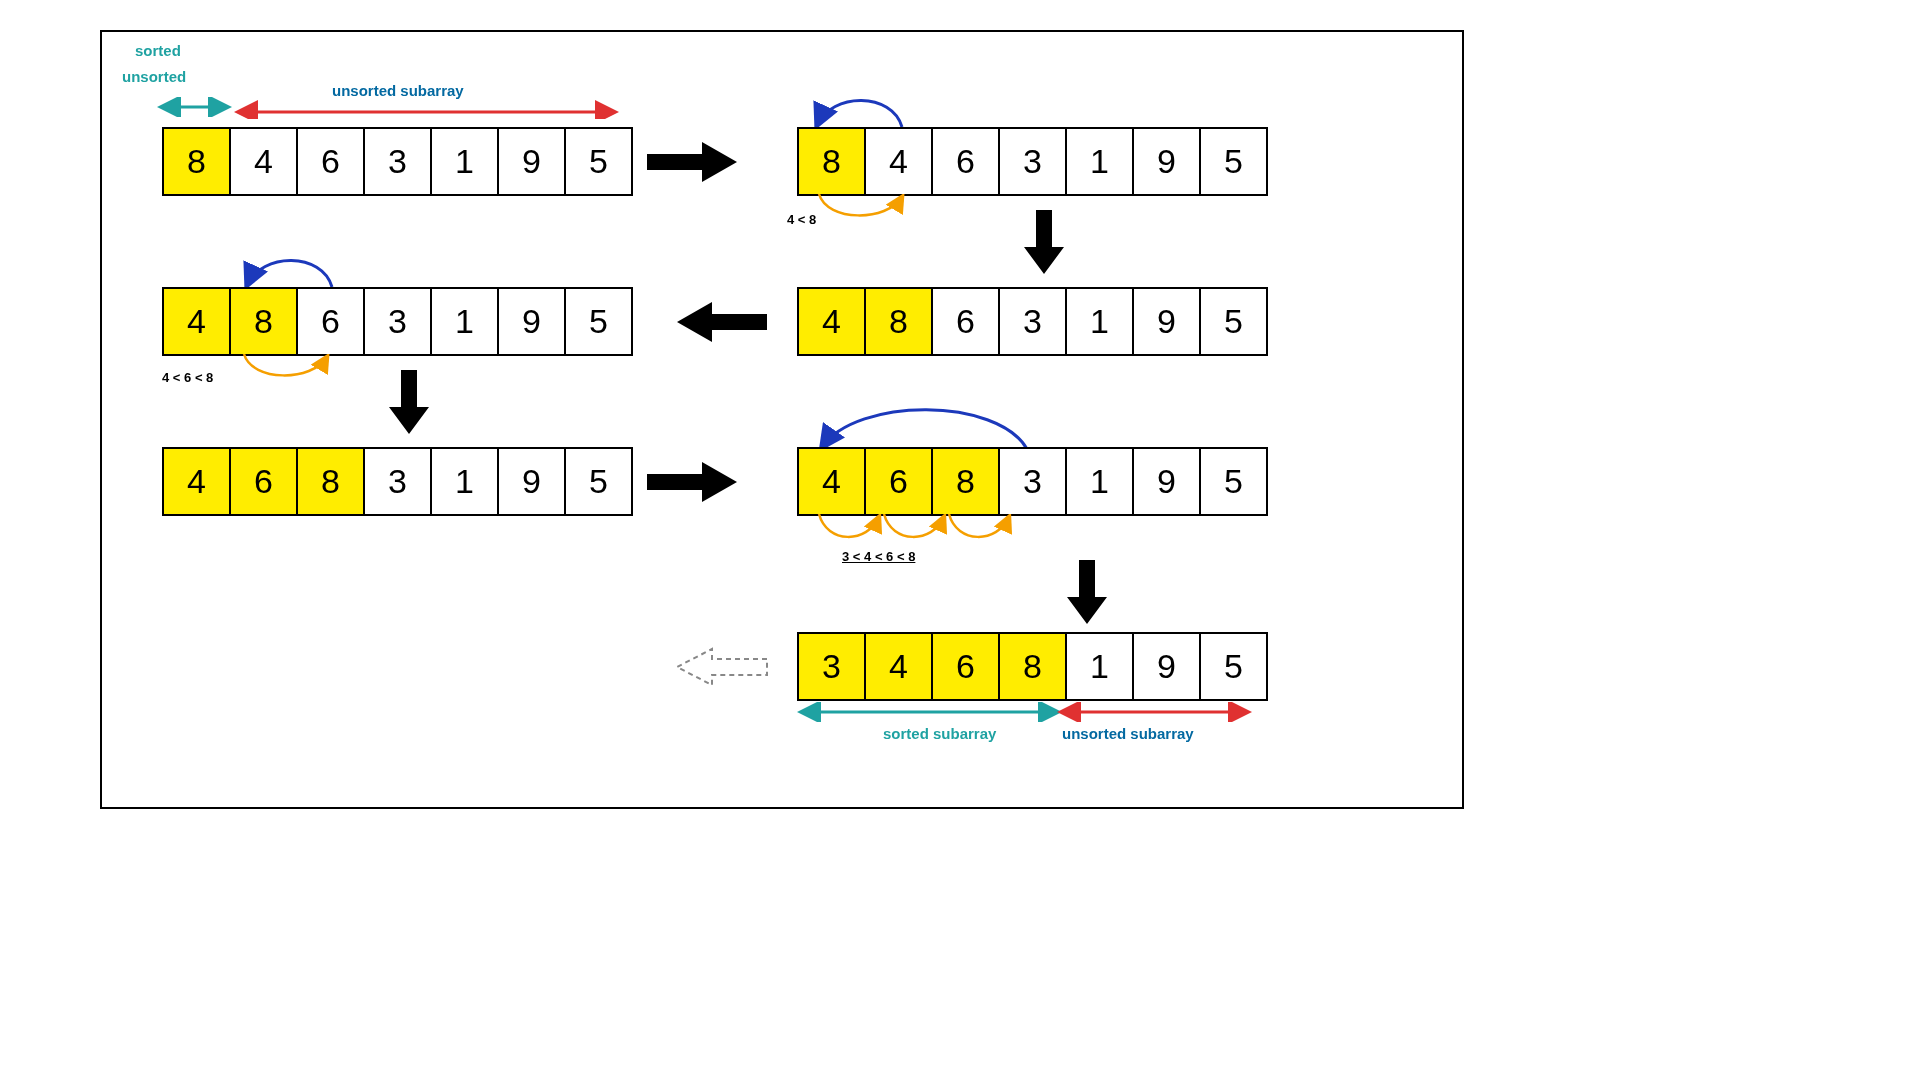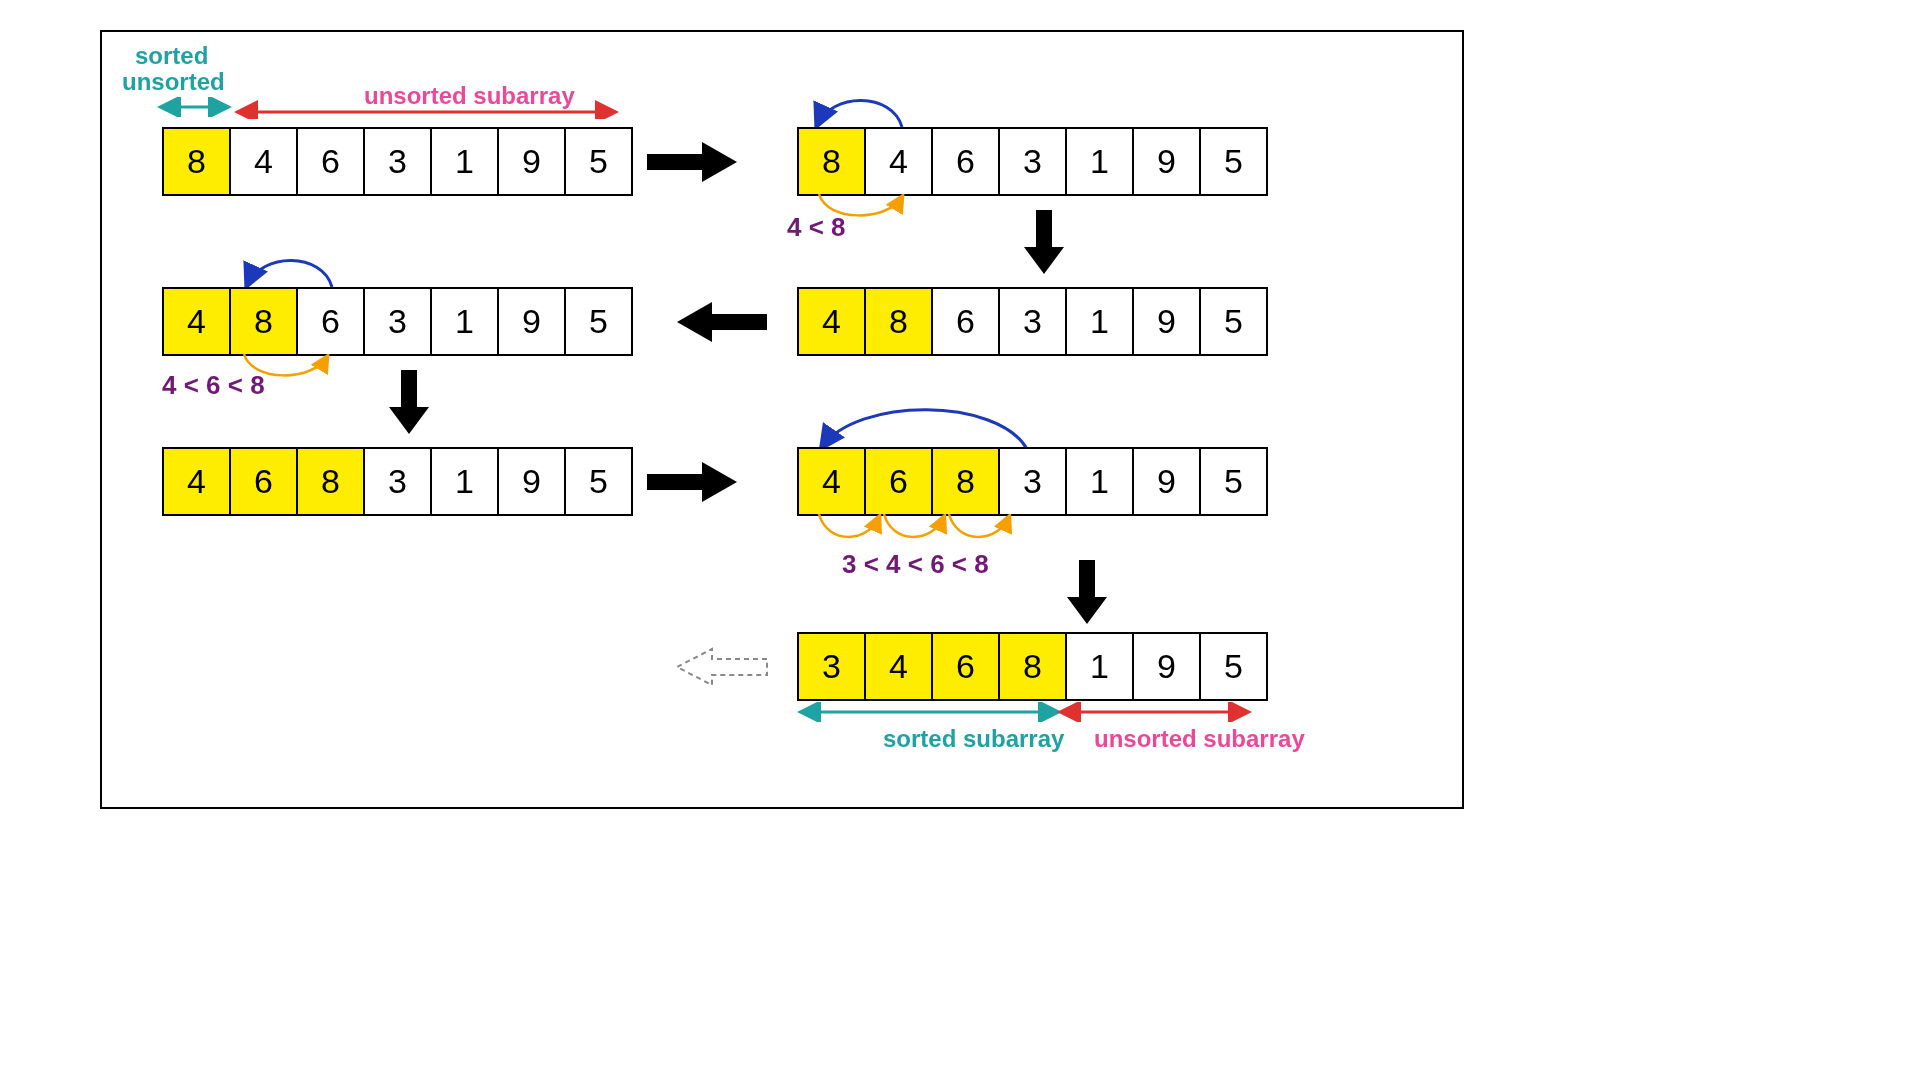--- a/index.html
+++ b/index.html
@@ -17,25 +17,25 @@
     left: 100px;
     top: 30px;
     width: 1360px;
     height: 775px;
     border: 2px solid #000;
     background: #fff;
   }
   .label {
     position: absolute;
     font-weight: bold;
-    font-size: 24px;
+    font-size: 15px;
   }
   .label.teal { color: #1fa2a2; }
-  .label.red  { color: #ec4899; margin-left: 32px; }
-  .label.orange { color: #701a75; font-weight: 600; font-size: 26px; }
+  .label.red  { color: #0369a1; }
+  .label.orange { color: #000000; font-weight: 600; font-size: 13px; }
 
   .array {
     position: absolute;
     display: flex;
   }
   .cell {
     width: 65px;
     height: 65px;
     border: 2px solid #000;
     margin-left: -2px;
@@ -211,21 +211,21 @@
   <svg class="barrow" style="left:695px; top:482px;" width="260" height="40">
     <defs>
       <marker id="orA3" markerWidth="8" markerHeight="8" refX="6" refY="4" orient="auto">
         <path d="M0,0 L8,4 L0,8 Z" fill="#f59f00"></path>
       </marker>
     </defs>
     <path d="M22,0 C30,30 70,30 82,3" stroke="#f59f00" stroke-width="2.5" fill="none" marker-end="url(#orA3)"></path>
     <path d="M87,0 C95,30 135,30 147,3" stroke="#f59f00" stroke-width="2.5" fill="none" marker-end="url(#orA3)"></path>
     <path d="M152,0 C160,30 200,30 212,3" stroke="#f59f00" stroke-width="2.5" fill="none" marker-end="url(#orA3)"></path>
   </svg>
-  <div class="label orange" style="left:740px; top:517px;">3 &lt; 4 &lt; 6 &lt; 8</div>
+  <div class="label orange" style="left:740px; top:517px;text-decoration:underline;">3 &lt; 4 &lt; 6 &lt; 8</div>
 
   <svg class="barrow" style="left:963px; top:525px;" width="44" height="70">
     <path d="M14,3 L30,3 L30,40 L42,40 L22,67 L2,40 L14,40 Z" fill="#000"></path>
   </svg>
 
   <div class="array" id="arr-step5" style="left:695px; top:600px;">
       <div class="cell sorted">3</div>
       <div class="cell sorted">4</div>
       <div class="cell sorted">6</div>
       <div class="cell sorted">8</div>

